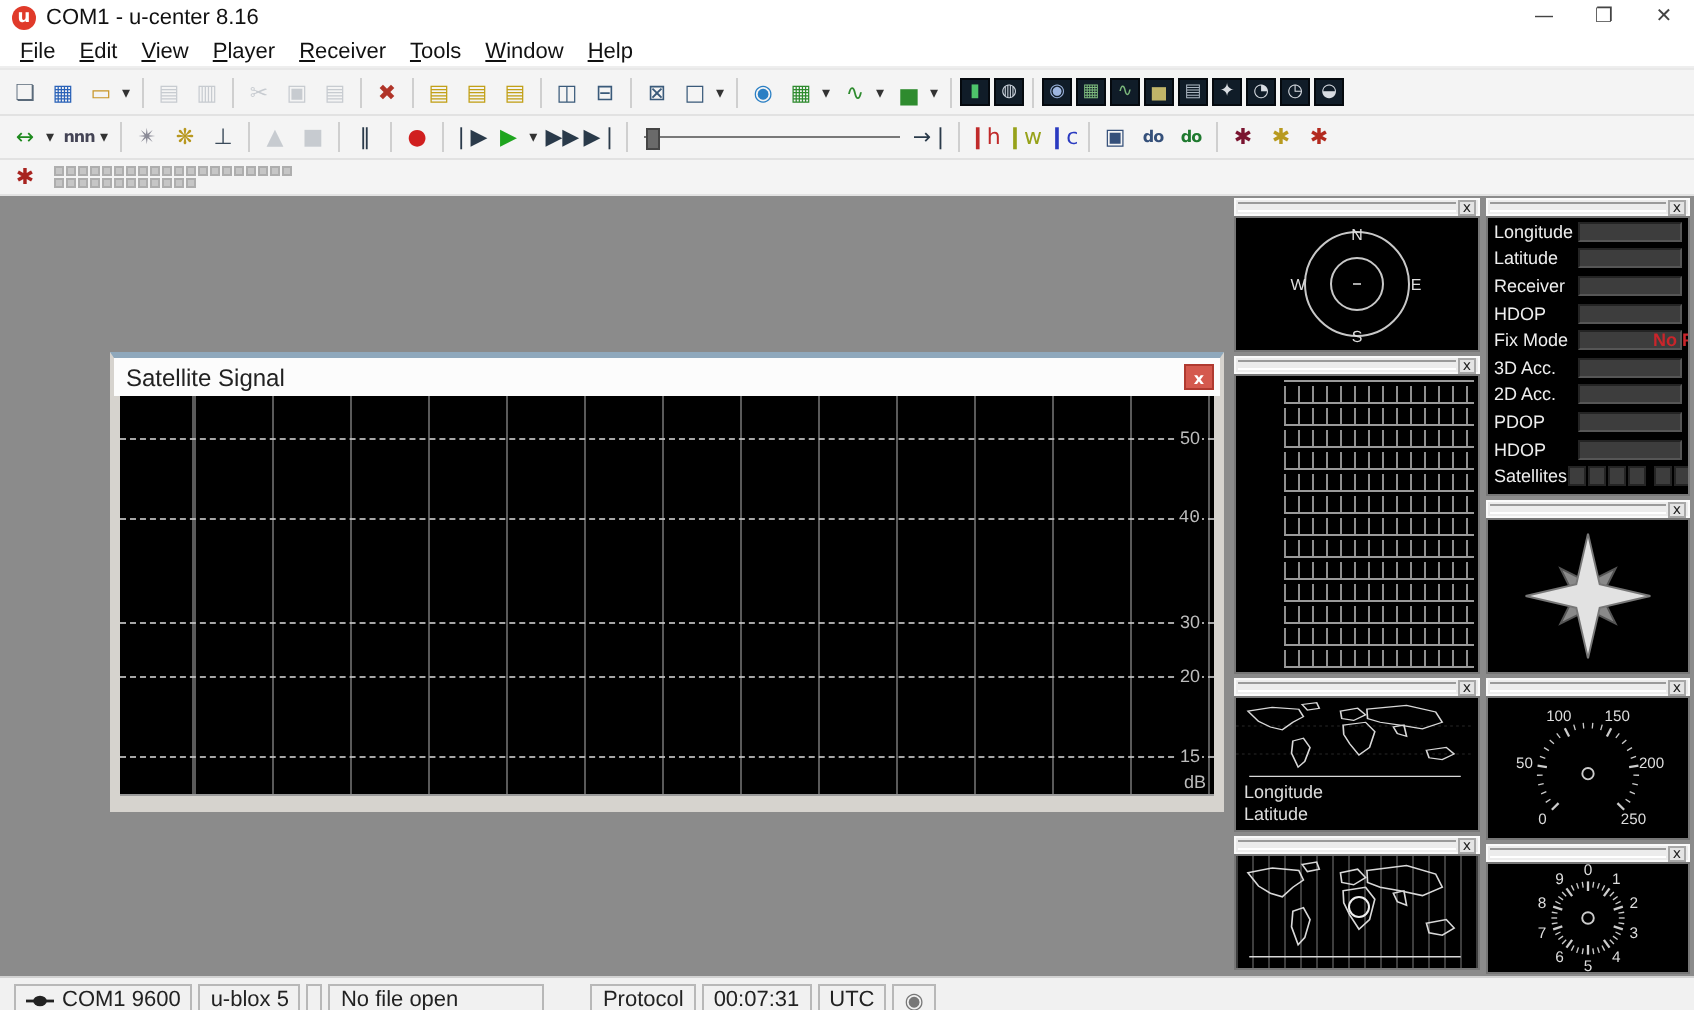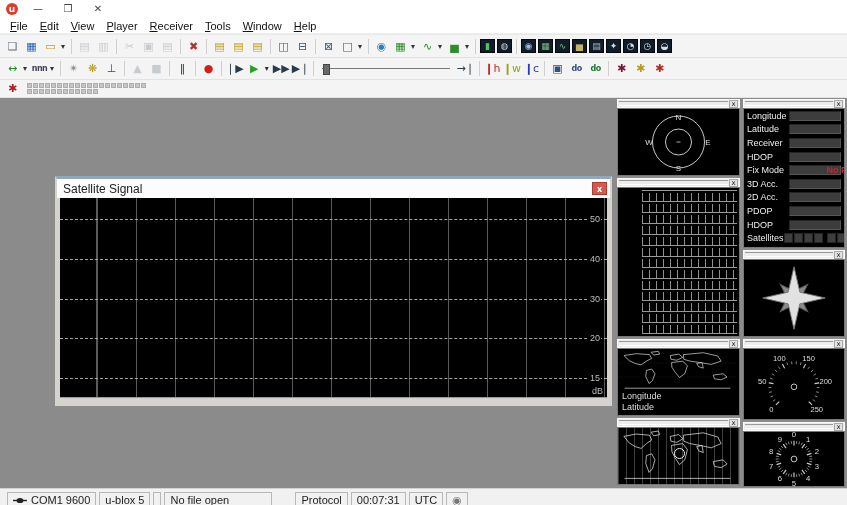--- a/index.html
+++ b/index.html
@@ -100,20 +100,21 @@
   .gear{font-family:"DejaVu Sans",sans-serif;color:#777;}
   svg text{font-family:"Liberation Sans",sans-serif;}
 </style>
 </head>
 <body>
 
 <div class="app">
 
   <div class="titlebar">
     <span class="appicon">u</span>
+    <span class="wtitle">COM1 - u-center 8.16</span>
     <span class="wbtns">
       <span class="wbtn">—</span>
       <span class="wbtn">❐</span>
       <span class="wbtn">✕</span>
     </span>
   </div>
 
   <div class="menubar">
     <span class="mitem">File</span>
     <span class="mitem">Edit</span>
@@ -256,24 +257,24 @@
     <div class="satwin">
       <div class="satwin-title">
         <span class="t">Satellite Signal</span>
         <span class="satclose">x</span>
       </div>
       <div class="plot" id="satplot">
         <span class="unitlabel">dB</span>
       <div class="tick" style="top: 21px;">
             <span class="ticklabel">50</span>
           </div>
-          <div class="tick" style="top: 60.8px;">
+          <div class="tick" style="top: 60.8px; font-family: Liberation Mono, monospace;">
             <span class="ticklabel">40</span>
           </div>
-          <div class="tick" style="top: 101px;">
+          <div class="tick" style="top: 113px;">
             <span class="ticklabel">30</span>
           </div>
           <div class="tick" style="top: 140.4px;">
             <span class="ticklabel">20</span>
           </div>
           <div class="tick" style="top: 180.2px;">
             <span class="ticklabel">15</span>
           </div>
         </div>
     </div>

